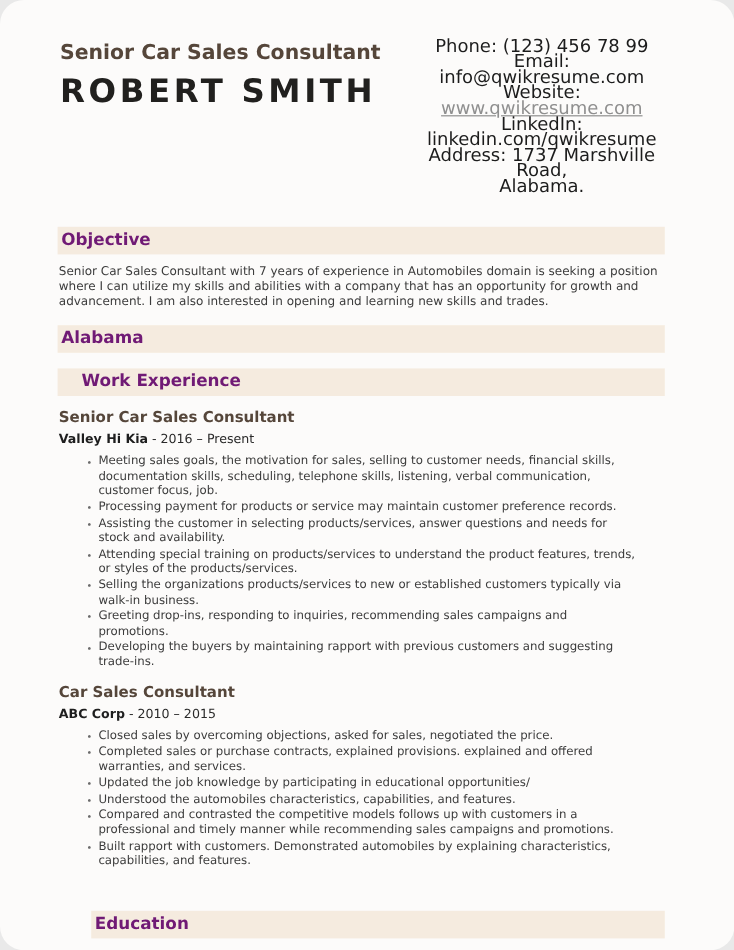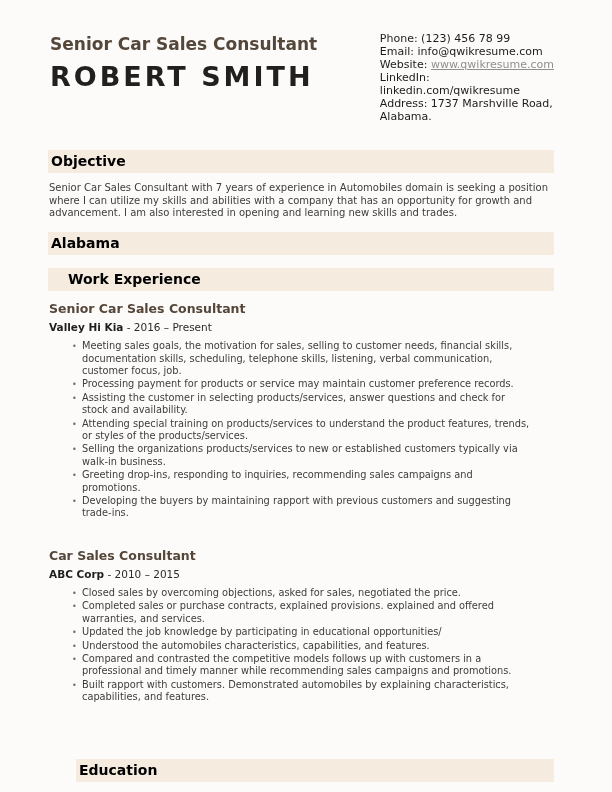--- a/index.html
+++ b/index.html
@@ -7,37 +7,38 @@
     position:relative;
     width:612px;height:792px;
     margin:0 auto;
     background:#fcfbfa;
     font-family:"DejaVu Sans","Liberation Sans",sans-serif;
     color:#3a3a3a;
     box-sizing:border-box;
     padding:30px 58px 10px 48px;
     display:flex;flex-direction:column;
     overflow:hidden;
+    border-radius:20px;
   }
   
   .header{display:flex;justify-content:space-between;align-items:flex-start;}
   .doc-title{
     font-size:17px;font-weight:bold;color:#55463a;margin:4px 0 0 2px;line-height:1.2;
   }
   .person-name{
     font-size:27px;font-weight:700;color:#21201e;letter-spacing:3px;margin:7px 0 0 2px;line-height:1.15;
   }
   .contact{
-    text-align:left;font-size:11px;line-height:13px;color:#1c1c1c;max-width:205px;margin-top:2px;
+    text-align:center;font-size:15px;line-height:13px;color:#1c1c1c;max-width:205px;margin-top:2px;
   }
   .contact a{color:#8f8f8f;text-decoration:underline;}
   
   .band{
     background:#f5ebdf;
-    font-size:14px;font-weight:bold;color:#000000;
+    font-size:14px;font-weight:bold;color:#701a75;
     padding:3px 8px 4px 3px;
     line-height:1.15;
   }
   .sec-objective .band{margin-top:27px;}
   .sec-skills .band{margin-top:12px;}
   .sec-work .band{margin-top:13px;padding-left:20px;}
   .para{
     font-size:10px;line-height:12.6px;color:#3c3c3c;margin:9px 2px 0 1px;
   }
   .sec-skills .para{margin-top:19px;}
@@ -55,21 +56,21 @@
   ul.bullets li{
     position:relative;
     font-size:9.8px;line-height:12.4px;color:#3c3c3c;
     margin:0 0 1px 0;padding-right:14px;
   }
   ul.bullets li::before{
     content:"•";
     position:absolute;left:-10px;top:1px;
     font-size:8px;color:#6b6b6b;
   }
-  .job2{margin-top:28px;}
+  .job2{margin-top:10px;}
   
   .bottom{margin-top:auto;margin-left:28px;}
 </style>
 </head>
 <body>
 
 <div class="page">
 
   <div class="header">
     <div>
@@ -98,21 +99,21 @@
 
   <div class="sec-work">
     <div class="band">Work Experience</div>
 
     <div class="job job1">
       <div class="job-title">Senior Car Sales Consultant</div>
       <div class="job-meta"><span class="company">Valley Hi Kia</span><span> - 2016 – Present</span></div>
       <ul class="bullets">
         <li>Meeting sales goals, the motivation for sales, selling to customer needs, financial skills, documentation skills, scheduling, telephone skills, listening, verbal communication, customer focus, job.</li>
         <li>Processing payment for products or service may maintain customer preference records.</li>
-        <li>Assisting the customer in selecting products/services, answer questions and check for stock and availability.</li>
+        <li>Assisting the customer in selecting products/services, answer questions and needs for stock and availability.</li>
         <li>Attending special training on products/services to understand the product features, trends, or styles of the products/services.</li>
         <li>Selling the organizations products/services to new or established customers typically via walk-in business.</li>
         <li>Greeting drop-ins, responding to inquiries, recommending sales campaigns and promotions.</li>
         <li>Developing the buyers by maintaining rapport with previous customers and suggesting trade-ins.</li>
       </ul>
     </div>
 
     <div class="job job2">
       <div class="job-title">Car Sales Consultant</div>
       <div class="job-meta"><span class="company">ABC Corp</span><span> - 2010 – 2015</span></div>

